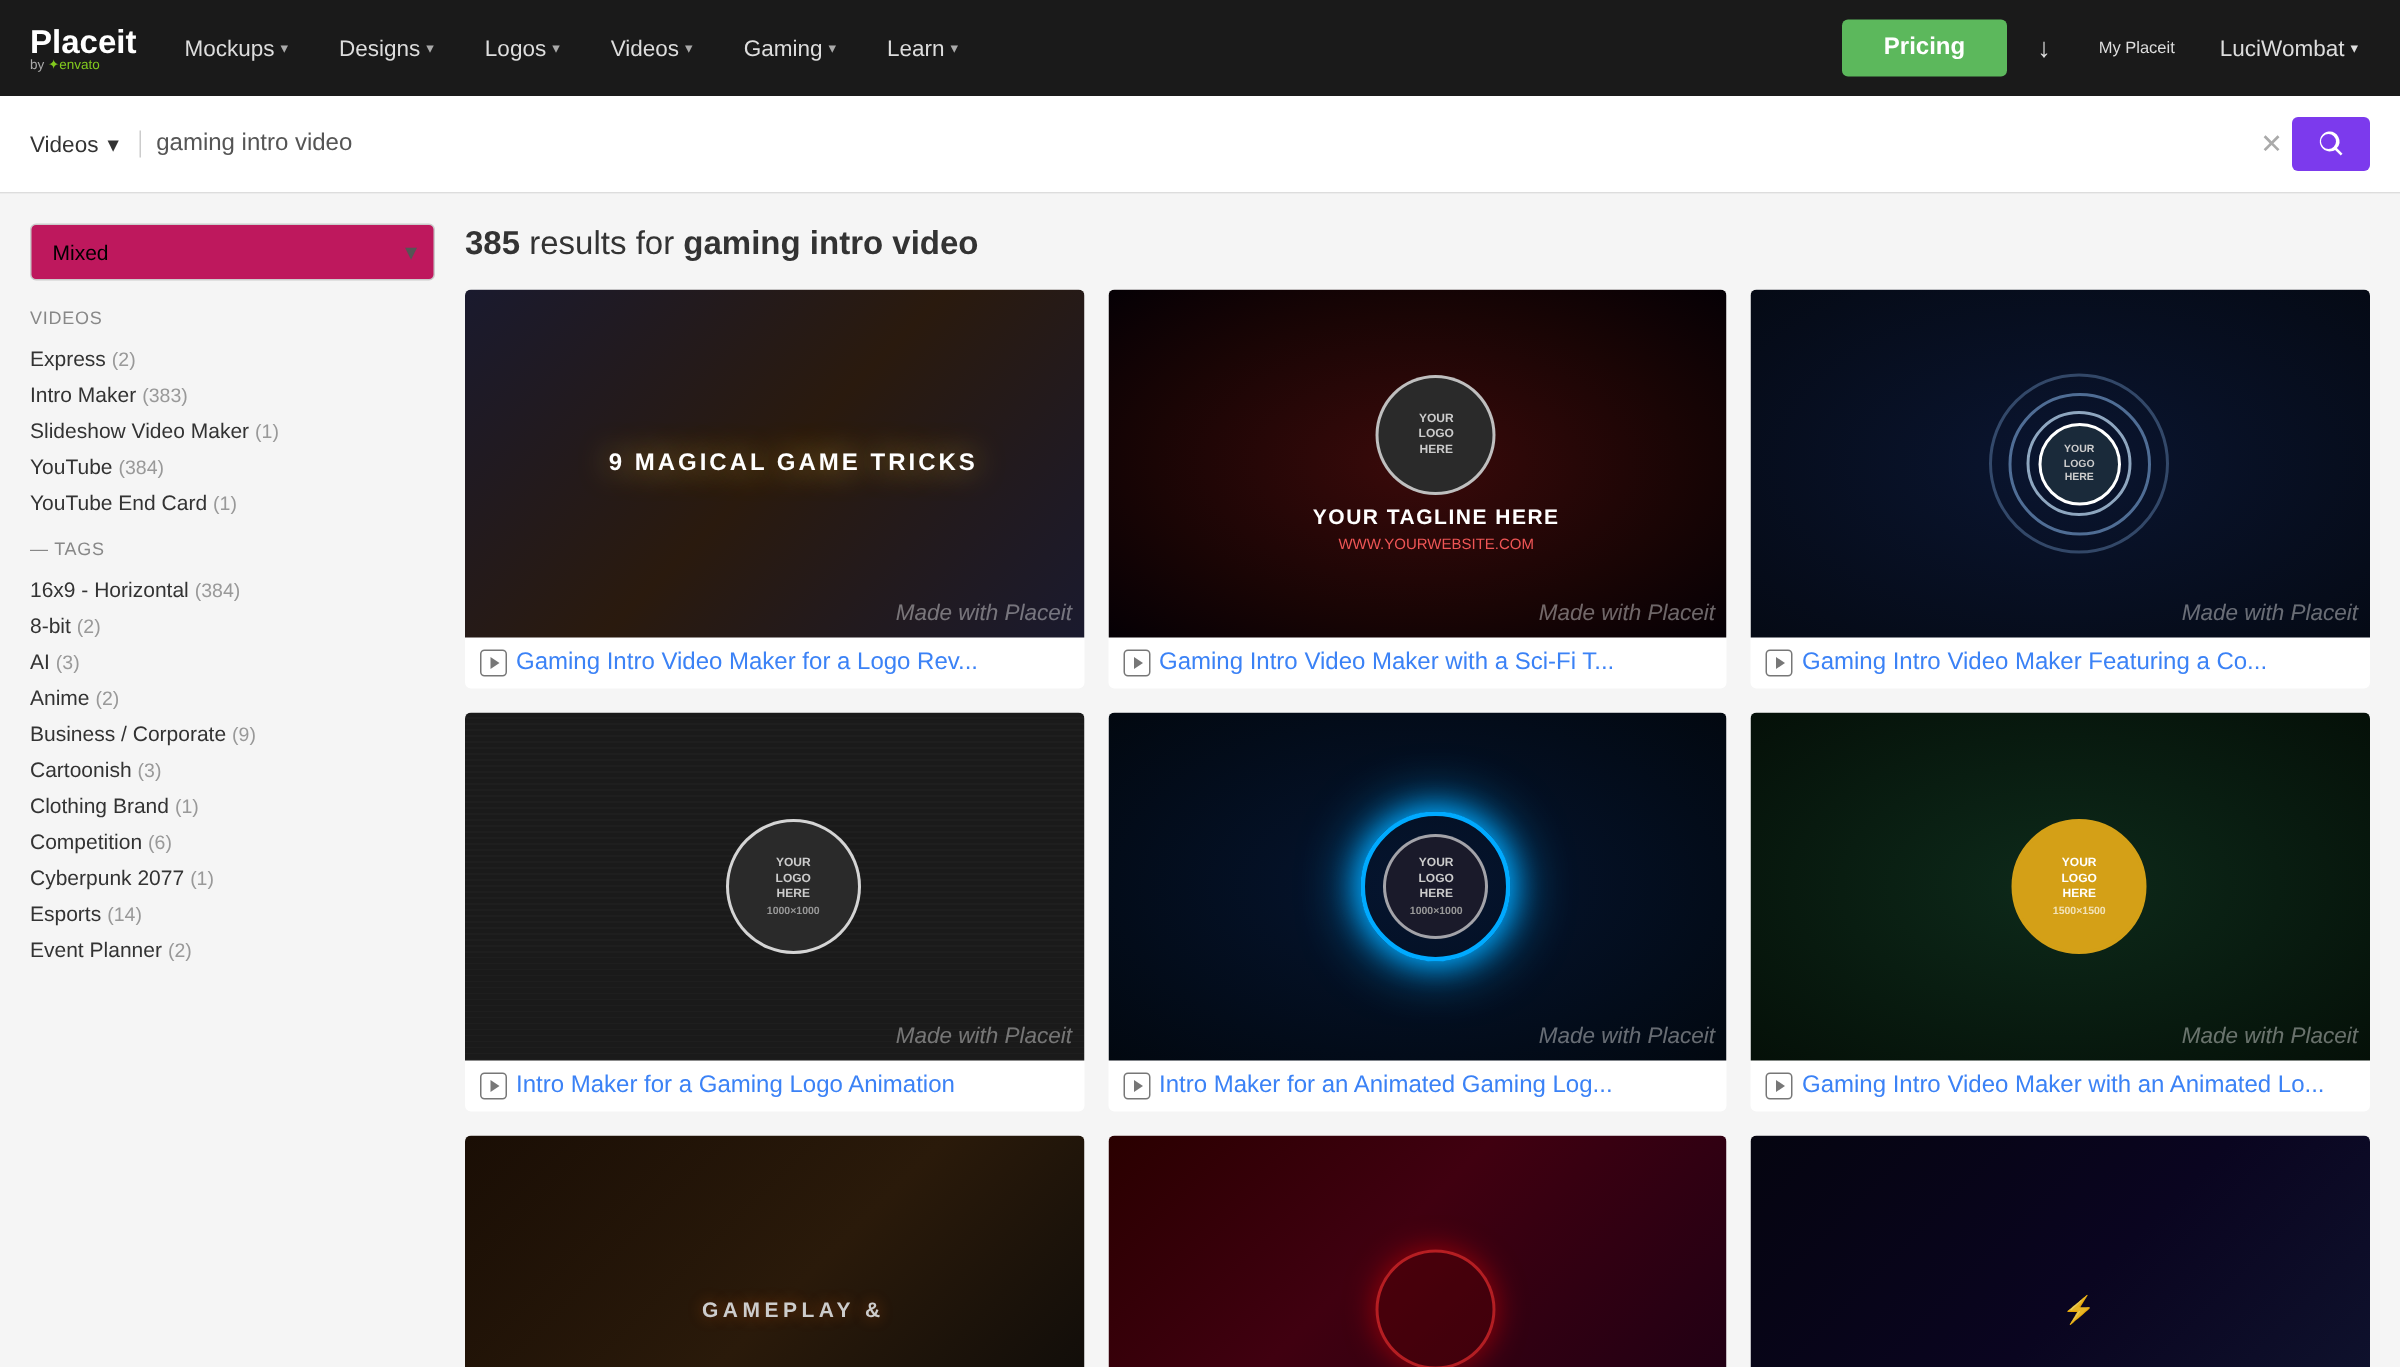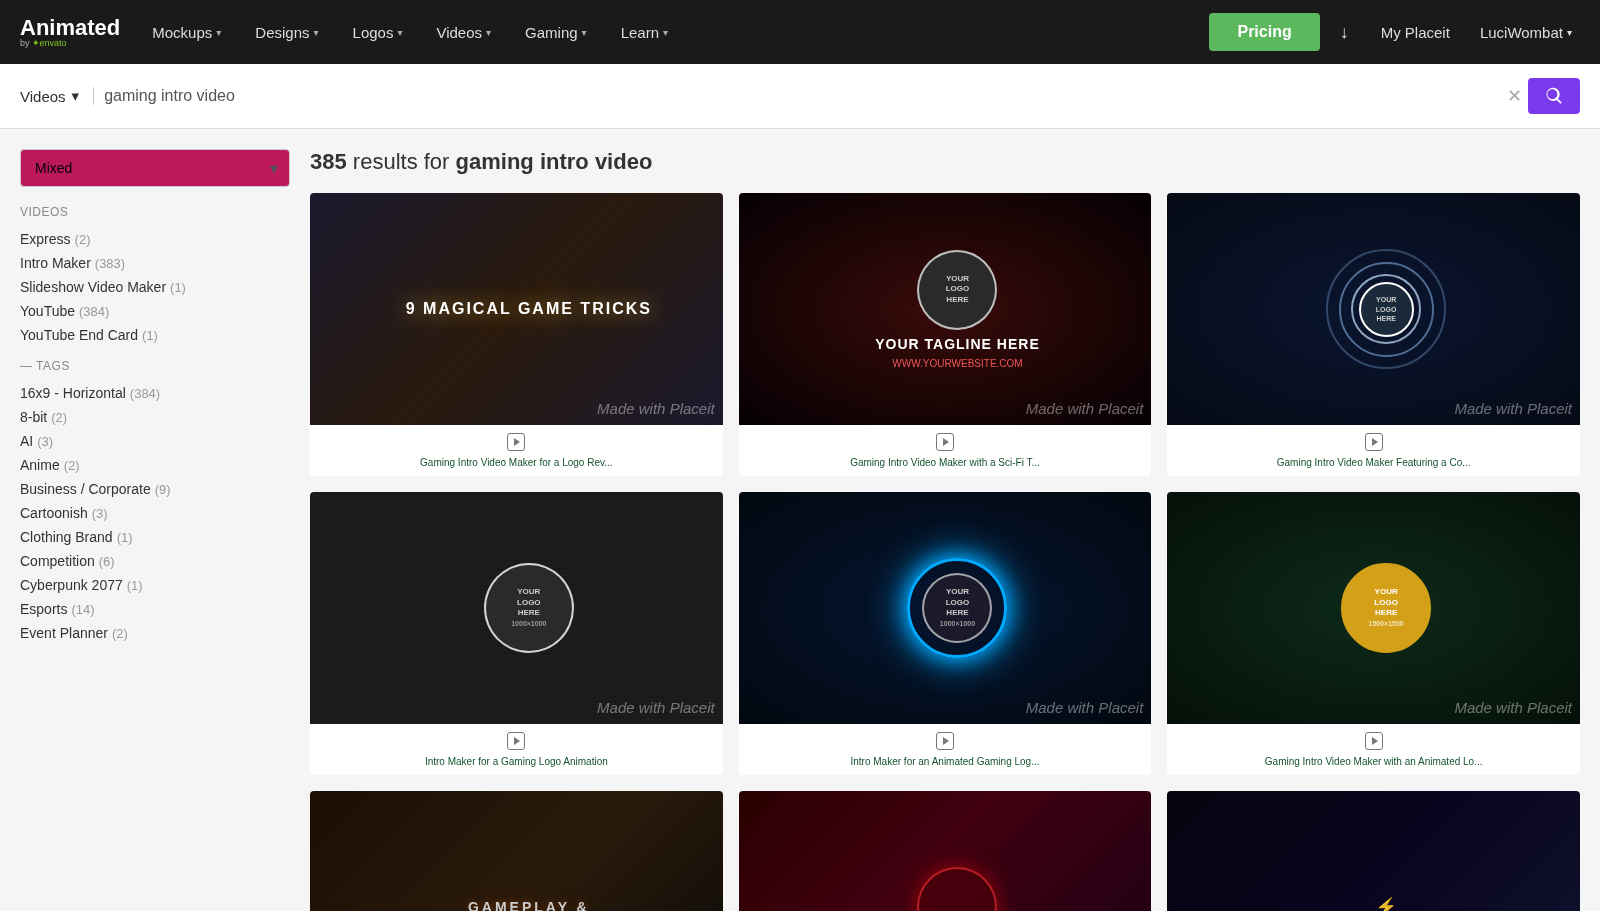--- a/index.html
+++ b/index.html
@@ -59,21 +59,21 @@
       white-space: nowrap;
     }
     .nav-download {
       color: #ddd;
       font-size: 18px;
       padding: 0 10px;
       cursor: pointer;
     }
     .nav-myplaceit {
       color: #ddd;
-      font-size: 15px;
+      font-size: 11px;
       padding: 0 12px;
       cursor: pointer;
       white-space: nowrap;
     }
     .nav-user {
       color: #ddd;
       font-size: 15px;
       padding: 0 8px;
       cursor: pointer;
       display: flex;
@@ -208,29 +208,28 @@
       cursor: pointer;
     }
     .card-thumb-bg {
       width: 100%;
       padding-top: 56.25%;
       position: relative;
       overflow: hidden;
     }
     .card-label {
       padding: 8px 10px;
-      font-size: 10px;
-      color: #14532d;
+      font-size: 16px;
+      color: #3b82f6;
       display: flex;
       align-items: center;
       gap: 6px;
       white-space: nowrap;
       overflow: hidden;
       text-overflow: ellipsis;
-      flex-direction: column;
     }
     .play-icon {
       display: inline-flex;
       align-items: center;
       justify-content: center;
       width: 18px;
       height: 18px;
       border: 1.5px solid #777;
       border-radius: 3px;
       flex-shrink: 0;
@@ -293,21 +292,21 @@
       color: rgba(255,255,255,0.4);
       font-style: italic;
     }
   </style>
 </head>
 <body>
 
 <nav class="navbar">
   <div class="logo-wrap">
     <div>
-      <div class="logo-text">Animated</div>
+      <div class="logo-text">Placeit</div>
       <div class="logo-sub">by <span class="logo-envato">✦envato</span></div>
     </div>
   </div>
 
   <div class="nav-item">
     <span>Mockups</span>
     <span class="nav-chevron">▾</span>
   </div>
   <div class="nav-item">
     <span>Designs</span>

